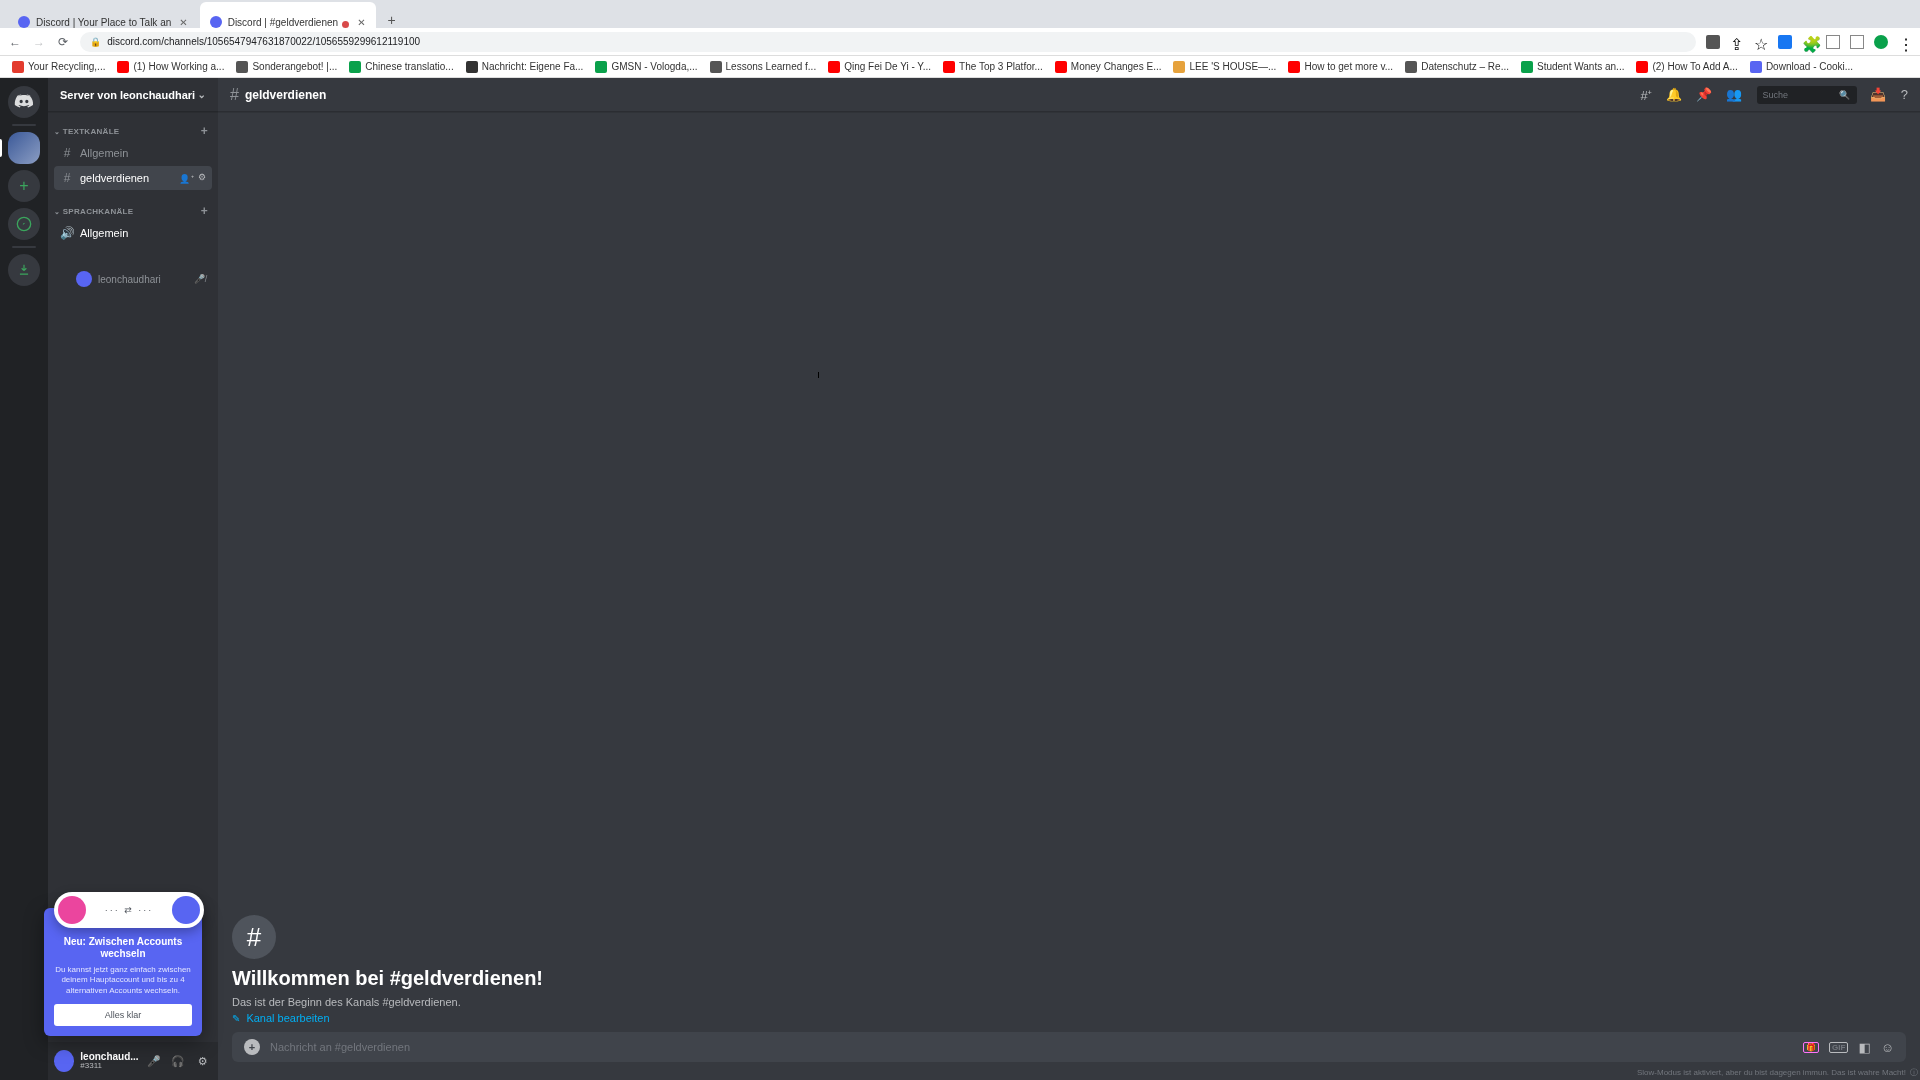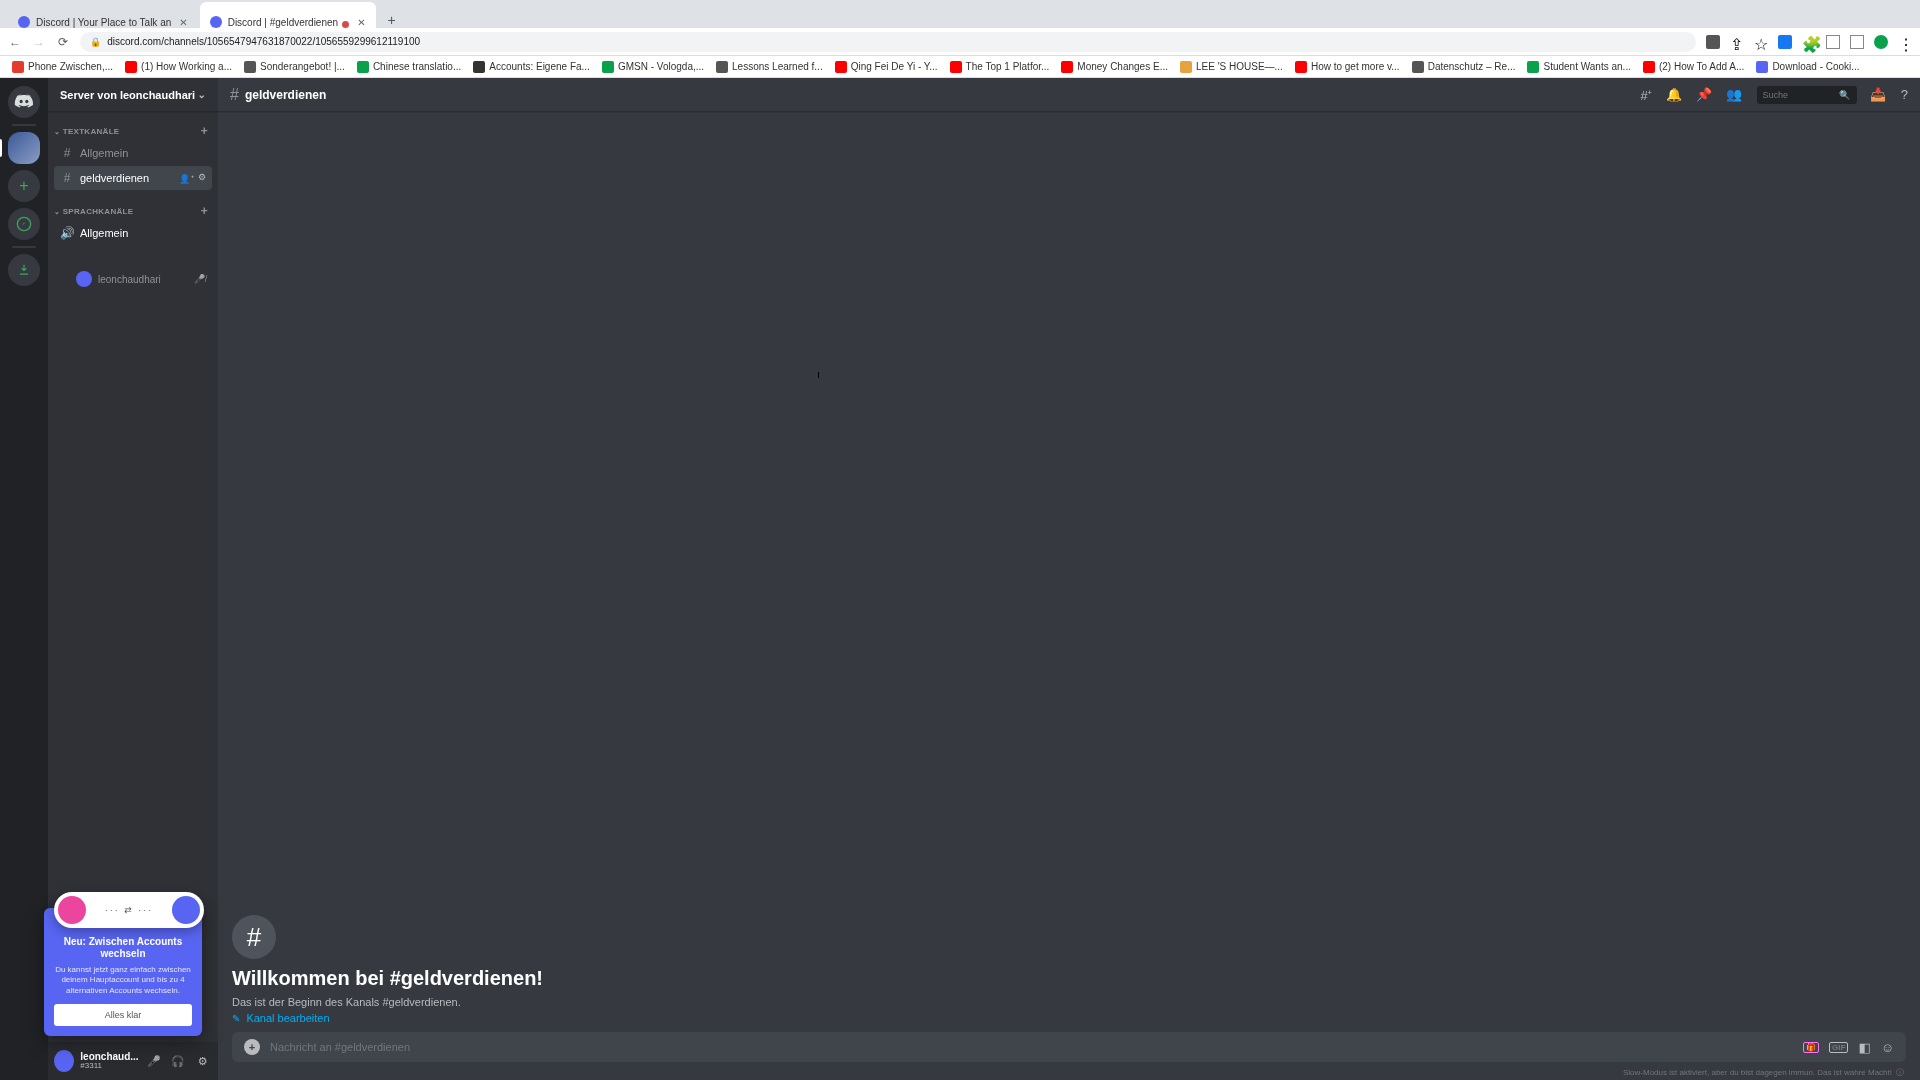--- a/index.html
+++ b/index.html
@@ -78,21 +78,21 @@
 .welcome .edit-link { display: flex; align-items: center; gap: 6px; font-size: 11px; color: #00aff4; }
 .welcome .edit-link .pen { font-size: 10px; }
 
 .composer { margin: 0 14px 18px; background: #40444b; border-radius: 6px; height: 30px; display: flex; align-items: center; padding: 0 12px; gap: 10px; color: #72767d; }
 .composer .plus-c { width: 16px; height: 16px; border-radius: 50%; background: #b9bbbe; color: #40444b; display: flex; align-items: center; justify-content: center; font-size: 11px; font-weight: 700; }
 .composer .ph { font-size: 11px; flex: 1; }
 .composer .cico { color: #b9bbbe; font-size: 13px; }
 .composer .gift { color: #ff73fa; font-size: 8px; font-weight: 700; border: 1px solid #ff73fa; padding: 0 2px; border-radius: 2px; }
 .composer .gif { font-size: 8px; font-weight: 700; border: 1px solid #b9bbbe; padding: 0 2px; border-radius: 2px; }
 
-.slow-bar { position: absolute; bottom: 2px; right: 16px; font-size: 8px; color: #72767d; display: flex; align-items: center; gap: 4px; }
+.slow-bar { position: absolute; bottom: 2px; right: 2px; font-size: 8px; color: #72767d; display: flex; align-items: center; gap: 4px; }
 
 
 .popover { position: absolute; left: 44px; bottom: 44px; width: 158px; background: #5865f2; border-radius: 6px; padding: 10px 10px 10px; z-index: 50; box-shadow: 0 6px 20px rgba(0,0,0,.4); }
 .popover .badge-row { background: #fff; border-radius: 18px; height: 36px; margin: -26px auto 8px; width: 150px; display: flex; align-items: center; justify-content: space-between; padding: 0 4px; box-shadow: 0 4px 12px rgba(0,0,0,.3); }
 .popover .ppl { width: 28px; height: 28px; border-radius: 50%; }
 .ppl.a { background: #eb459e; }
 .ppl.b { background: #5865f2; }
 .popover .dots { font-size: 9px; color: #4f545c; letter-spacing: 2px; }
 .popover .pt { font-size: 10px; font-weight: 600; color: #fff; text-align: center; margin-bottom: 4px; line-height: 1.25; }
 .popover .pd { font-size: 8px; color: #e3e5ff; text-align: center; line-height: 1.3; margin-bottom: 8px; }
@@ -135,53 +135,53 @@
     <div style="border:1px solid #888"></div>
     <div style="border:1px solid #888"></div>
     <div style="background:#0aa14b;border-radius:50%"></div>
     <div>⋮</div>
   </div>
 </div>
 
 <div class="bookmarks">
   <div class="bm">
       <span class="bfav" style="background:#e33b2e"></span>
-      <span>Phone Zwischen,...</span>
+      <span>Your Recycling,...</span>
     </div>
   <div class="bm">
       <span class="bfav" style="background:#ff0000"></span>
       <span>(1) How Working a...</span>
     </div>
   <div class="bm">
       <span class="bfav" style="background:#555"></span>
       <span>Sonderangebot! |...</span>
     </div>
   <div class="bm">
       <span class="bfav" style="background:#0aa14b"></span>
       <span>Chinese translatio...</span>
     </div>
   <div class="bm">
       <span class="bfav" style="background:#333"></span>
-      <span>Accounts: Eigene Fa...</span>
+      <span>Nachricht: Eigene Fa...</span>
     </div>
   <div class="bm">
       <span class="bfav" style="background:#0aa14b"></span>
       <span>GMSN - Vologda,...</span>
     </div>
   <div class="bm">
       <span class="bfav" style="background:#555"></span>
       <span>Lessons Learned f...</span>
     </div>
   <div class="bm">
       <span class="bfav" style="background:#ff0000"></span>
       <span>Qing Fei De Yi - Y...</span>
     </div>
   <div class="bm">
       <span class="bfav" style="background:#ff0000"></span>
-      <span>The Top 1 Platfor...</span>
+      <span>The Top 3 Platfor...</span>
     </div>
   <div class="bm">
       <span class="bfav" style="background:#ff0000"></span>
       <span>Money Changes E...</span>
     </div>
   <div class="bm">
       <span class="bfav" style="background:#e6a23c"></span>
       <span>LEE 'S HOUSE—...</span>
     </div>
   <div class="bm">

